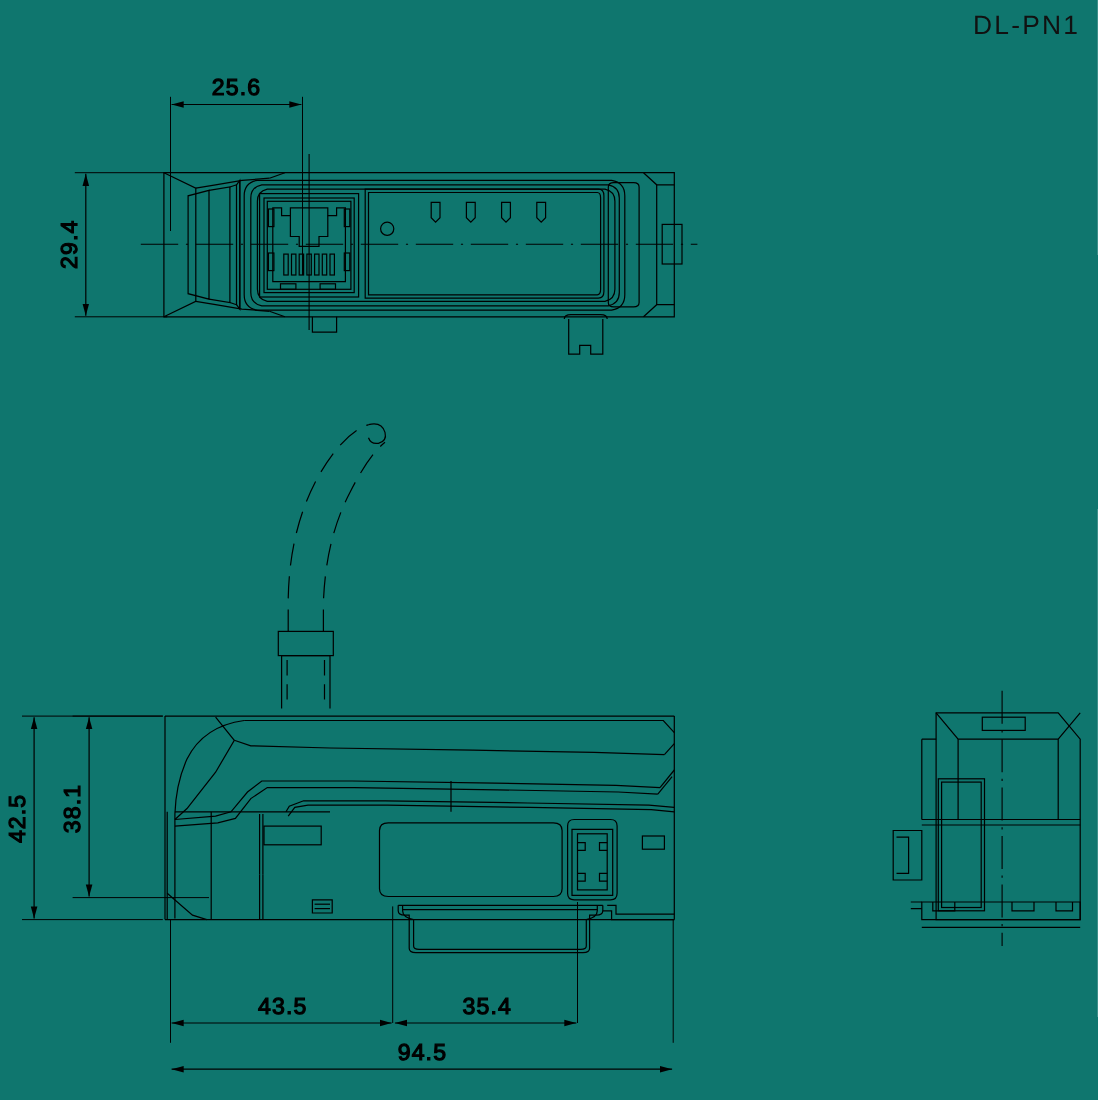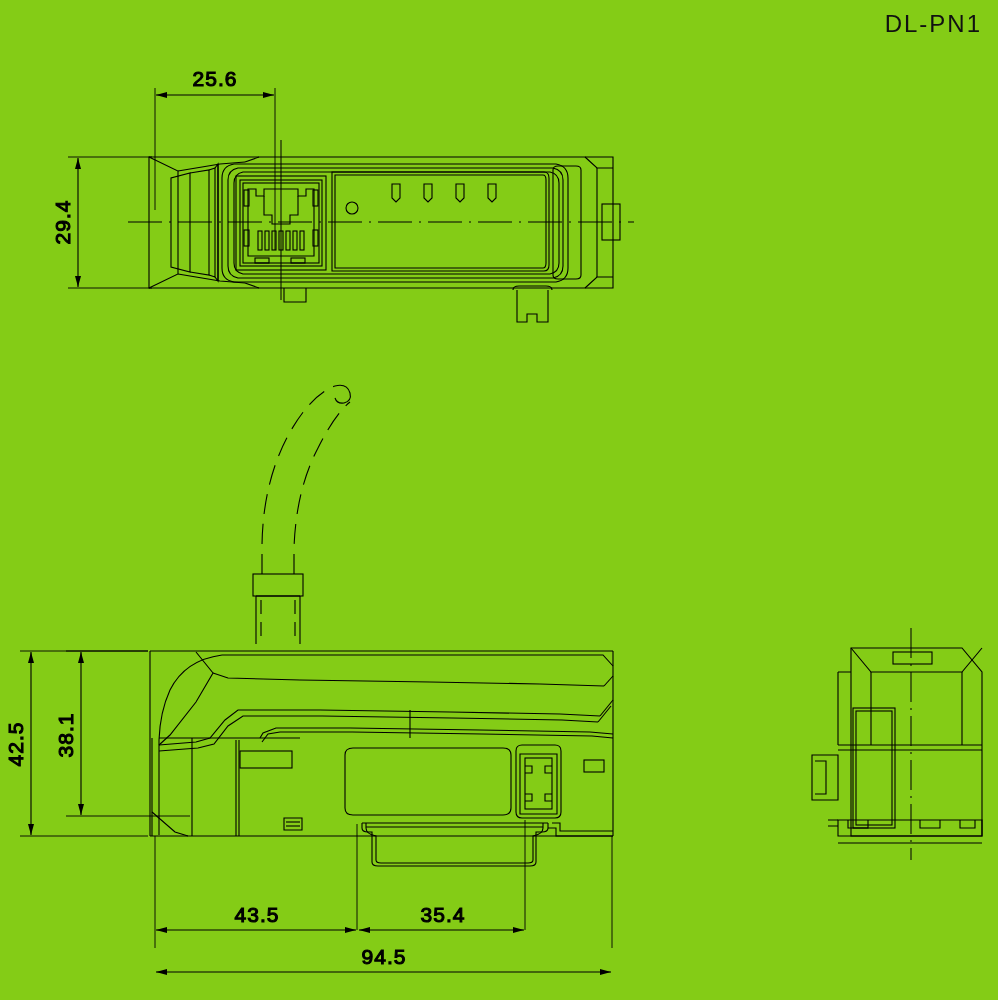--- a/index.html
+++ b/index.html
@@ -1,18 +1,18 @@
 <!DOCTYPE html>
 <html><head>
 <meta charset="utf-8">
 <style>
   html,body{margin:0;padding:0;background:#ffffff;}
   body{width:998px;height:1000px;overflow:hidden;
        font-family:"Liberation Sans",sans-serif;color:#000;}
-  #sheet{position:relative;width:998px;height:1000px;background:#84cc16;}
+  #sheet{position:relative;width:998px;height:1000px;background:#0f766e;}
   #sheet svg{position:absolute;left:0;top:0;}
   .title{
     position:absolute;right:16px;top:10px;
     font-family:"Liberation Sans",sans-serif;
     font-size:24px;letter-spacing:2px;color:#111;
     white-space:nowrap;
   }
   text.dim{
     font-family:"Liberation Sans",sans-serif;
     font-size:21px;fill:#000;letter-spacing:1px;

